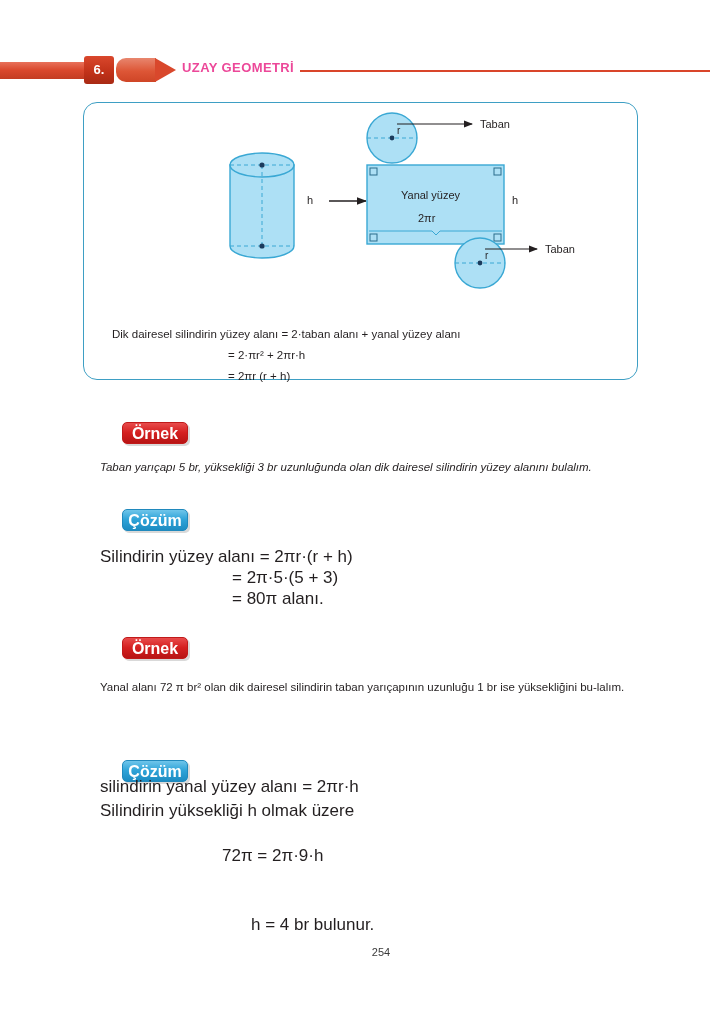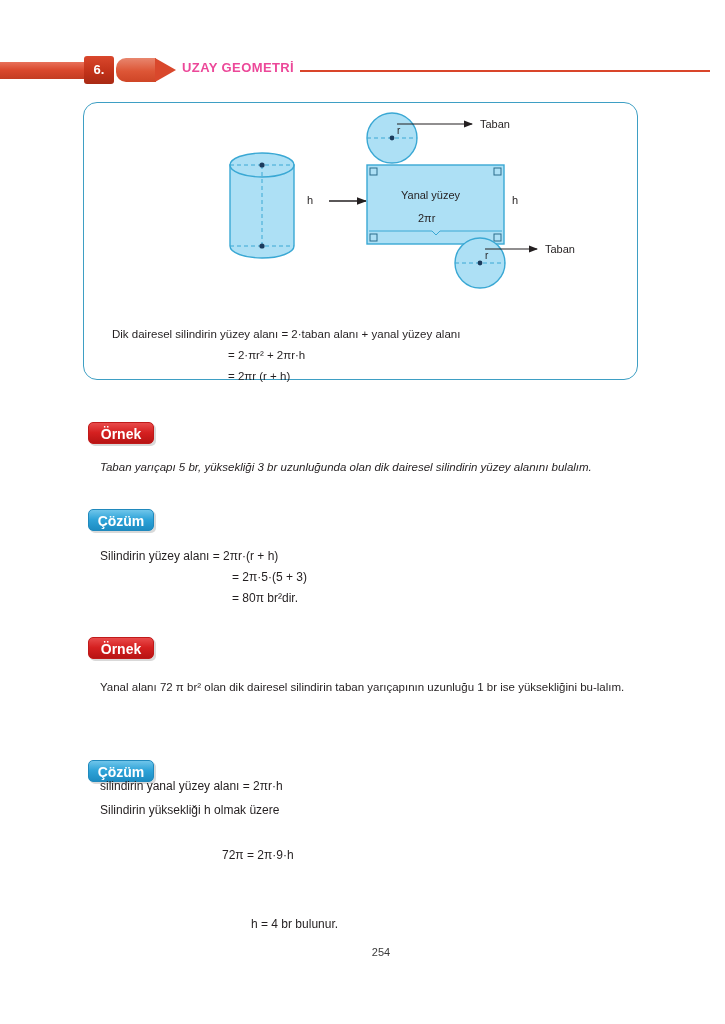--- a/index.html
+++ b/index.html
@@ -103,45 +103,46 @@
   }
   .formula-block .ln { white-space: nowrap; }
   .formula-block .ln2, .formula-block .ln3 { margin-left: 116px; }
 
   
   .badge {
     position: absolute;
     width: 66px; height: 22px;
     border-radius: 5px;
     color: #ffffff;
-    font-size: 14px;
+    font-size: 16px;
     font-weight: bold;
     text-align: center;
     line-height: 22px;
     box-shadow: 2px 2px 0 rgba(210,210,210,0.85);
+    margin-left: 34px;
   }
   .badge.ornek {
     background: linear-gradient(180deg,#e84b4b 0%, #d52020 48%, #b81414 100%);
     border: 1px solid #c01a1a;
   }
   .badge.cozum {
     background: linear-gradient(180deg,#6fc5ea 0%, #2ea3d8 48%, #1d8cc2 100%);
     border: 1px solid #2089bd;
   }
 
   
   .para {
     position: absolute;
     font-size: 11.5px;
     line-height: 19px;
     color: #231f20;
   }
   .mathline {
     position: absolute;
-    font-size: 12px;
+    font-size: 17px;
     line-height: 21px;
     color: #231f20;
     white-space: nowrap;
   }
 
   
   .page-no {
     position: absolute;
     left: 0; top: 946px;
     width: 725px;
@@ -225,21 +226,21 @@
   <div class="ln ln2">= 2·πr² + 2πr·h</div>
   <div class="ln ln3">= 2πr (r + h)</div>
 </div>
 
 <div class="badge ornek" style="left:88px; top:422px;">Örnek</div>
 <div class="para" style="left:100px; top:458px; width:540px;font-style:italic;">Taban yarıçapı 5 br, yüksekliği 3 br uzunluğunda olan dik dairesel silindirin yüzey alanını bulalım.</div>
 
 <div class="badge cozum" style="left:88px; top:509px;">Çözüm</div>
 <div class="mathline" style="left:100px; top:546px;">Silindirin yüzey alanı = 2πr·(r + h)</div>
 <div class="mathline" style="left:232px; top:567px;">= 2π·5·(5 + 3)</div>
-<div class="mathline" style="left:232px; top:588px;">= 80π br²dir.</div>
+<div class="mathline" style="left:232px; top:588px;">= 80π alanı.</div>
 
 <div class="badge ornek" style="left:88px; top:637px;">Örnek</div>
 <div class="para" style="left:100px; top:678px; width:545px; text-align:justify;">Yanal alanı 72 π br² olan dik dairesel silindirin taban yarıçapının uzunluğu 1 br ise yüksekliğini bu-lalım.</div>
 
 <div class="badge cozum" style="left:88px; top:760px;">Çözüm</div>
 <div class="mathline" style="left:100px; top:800px;">Silindirin yüksekliği h olmak üzere</div>
 <div class="mathline" style="left:100px; top:776px;">silindirin yanal yüzey alanı = 2πr·h</div>
 <div class="mathline" style="left:222px; top:845px;">72π = 2π·9·h</div>
 <div class="mathline" style="left:228px; top:914px;margin-left:23px;">h = 4 br bulunur.</div>
 

